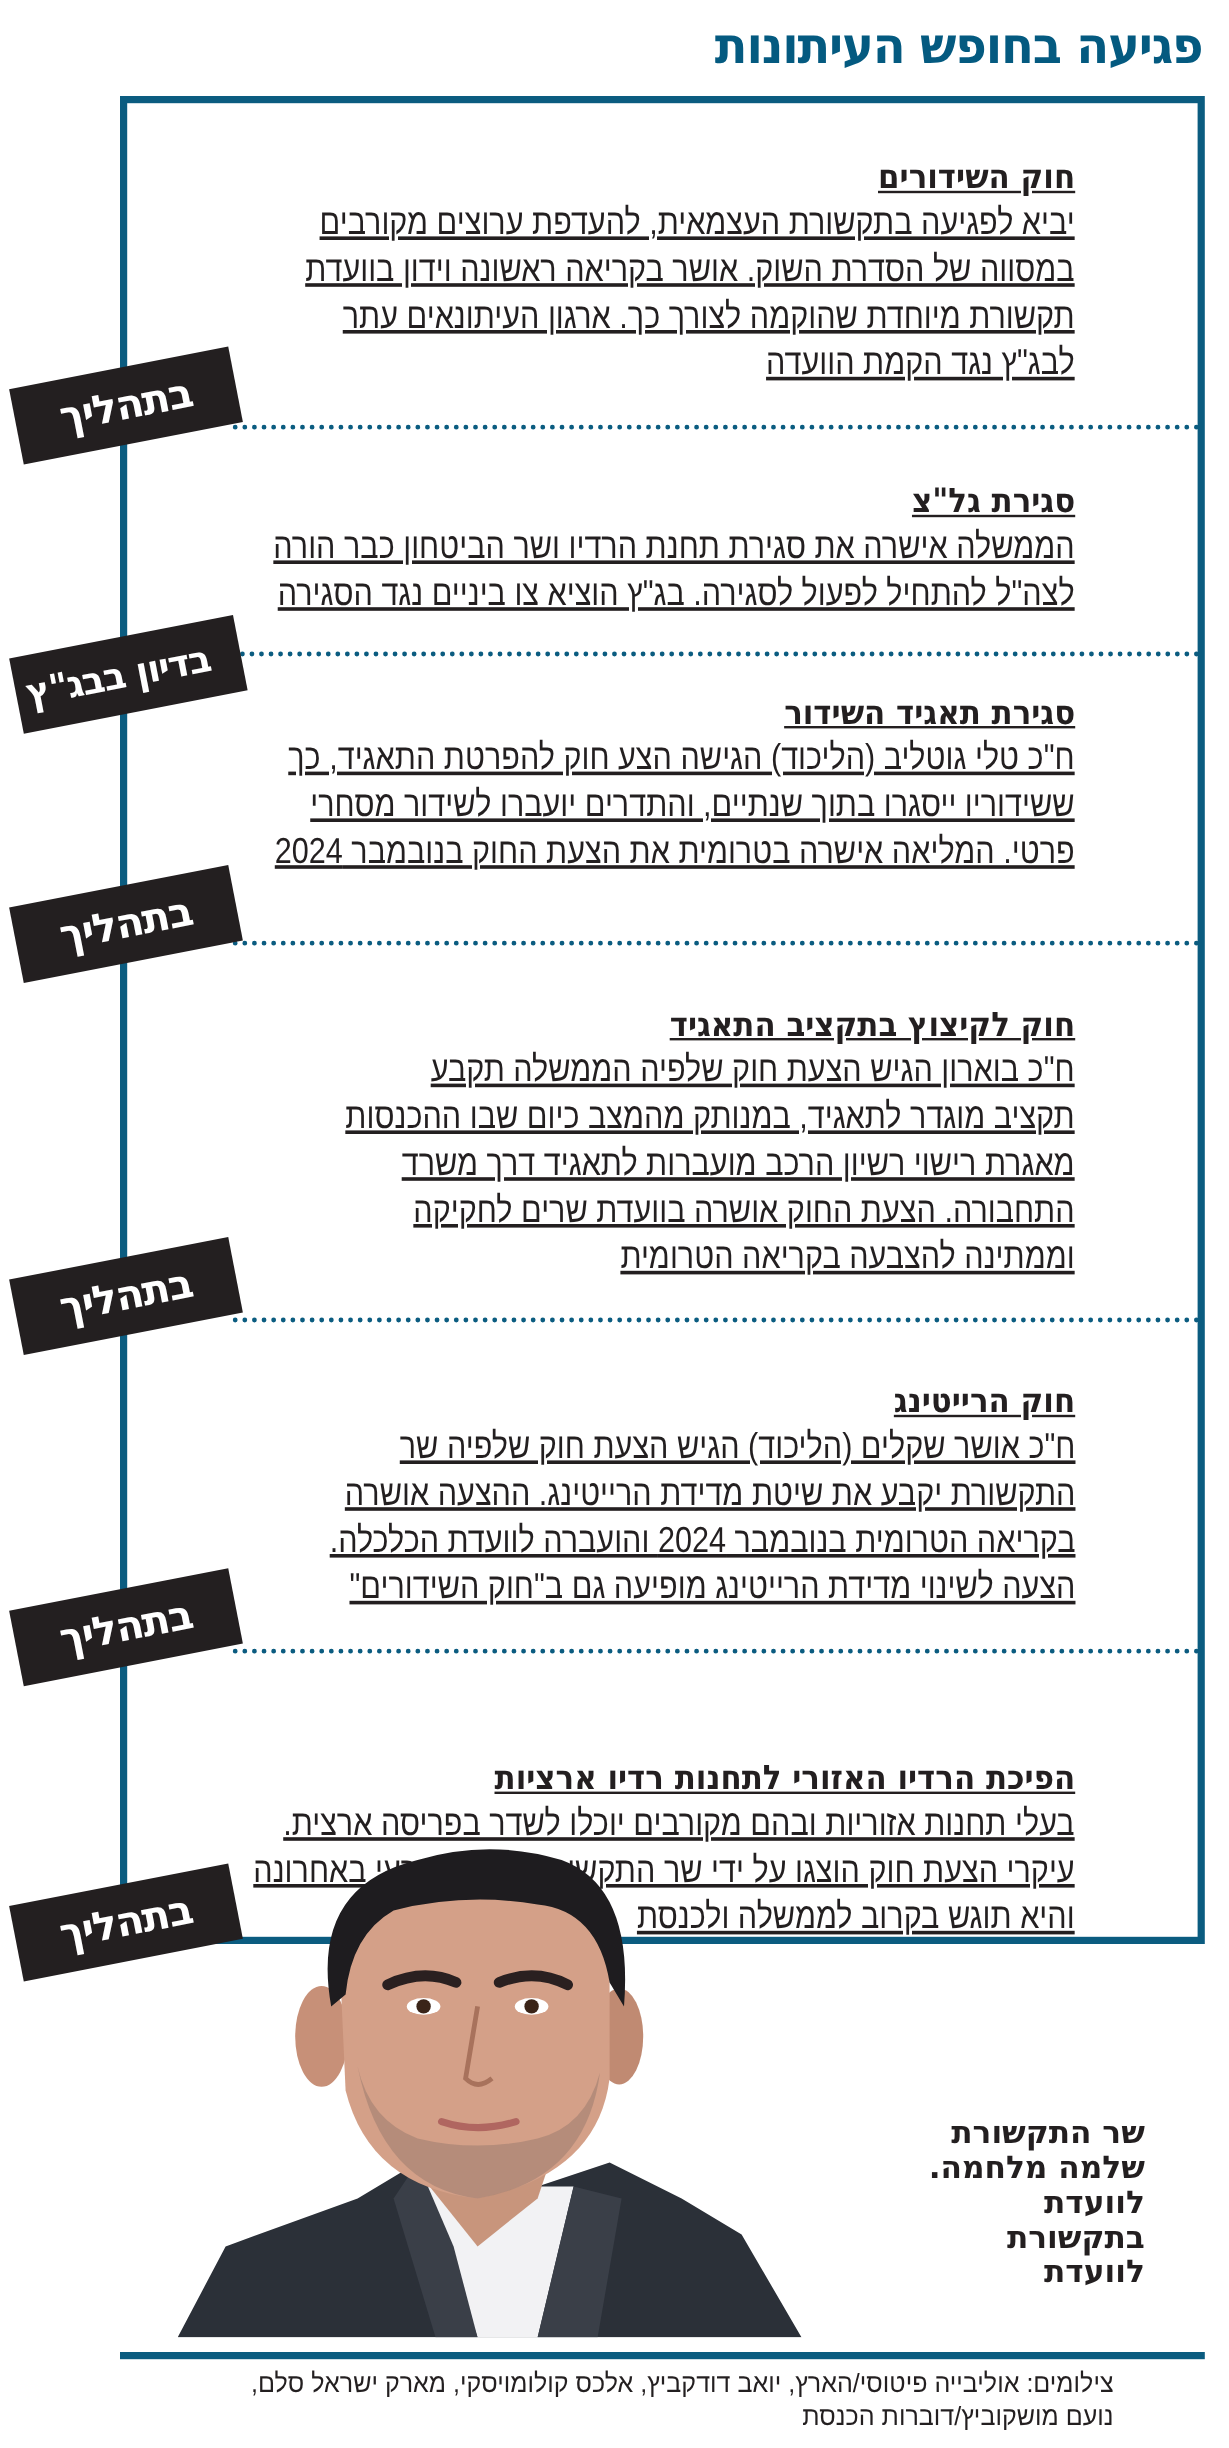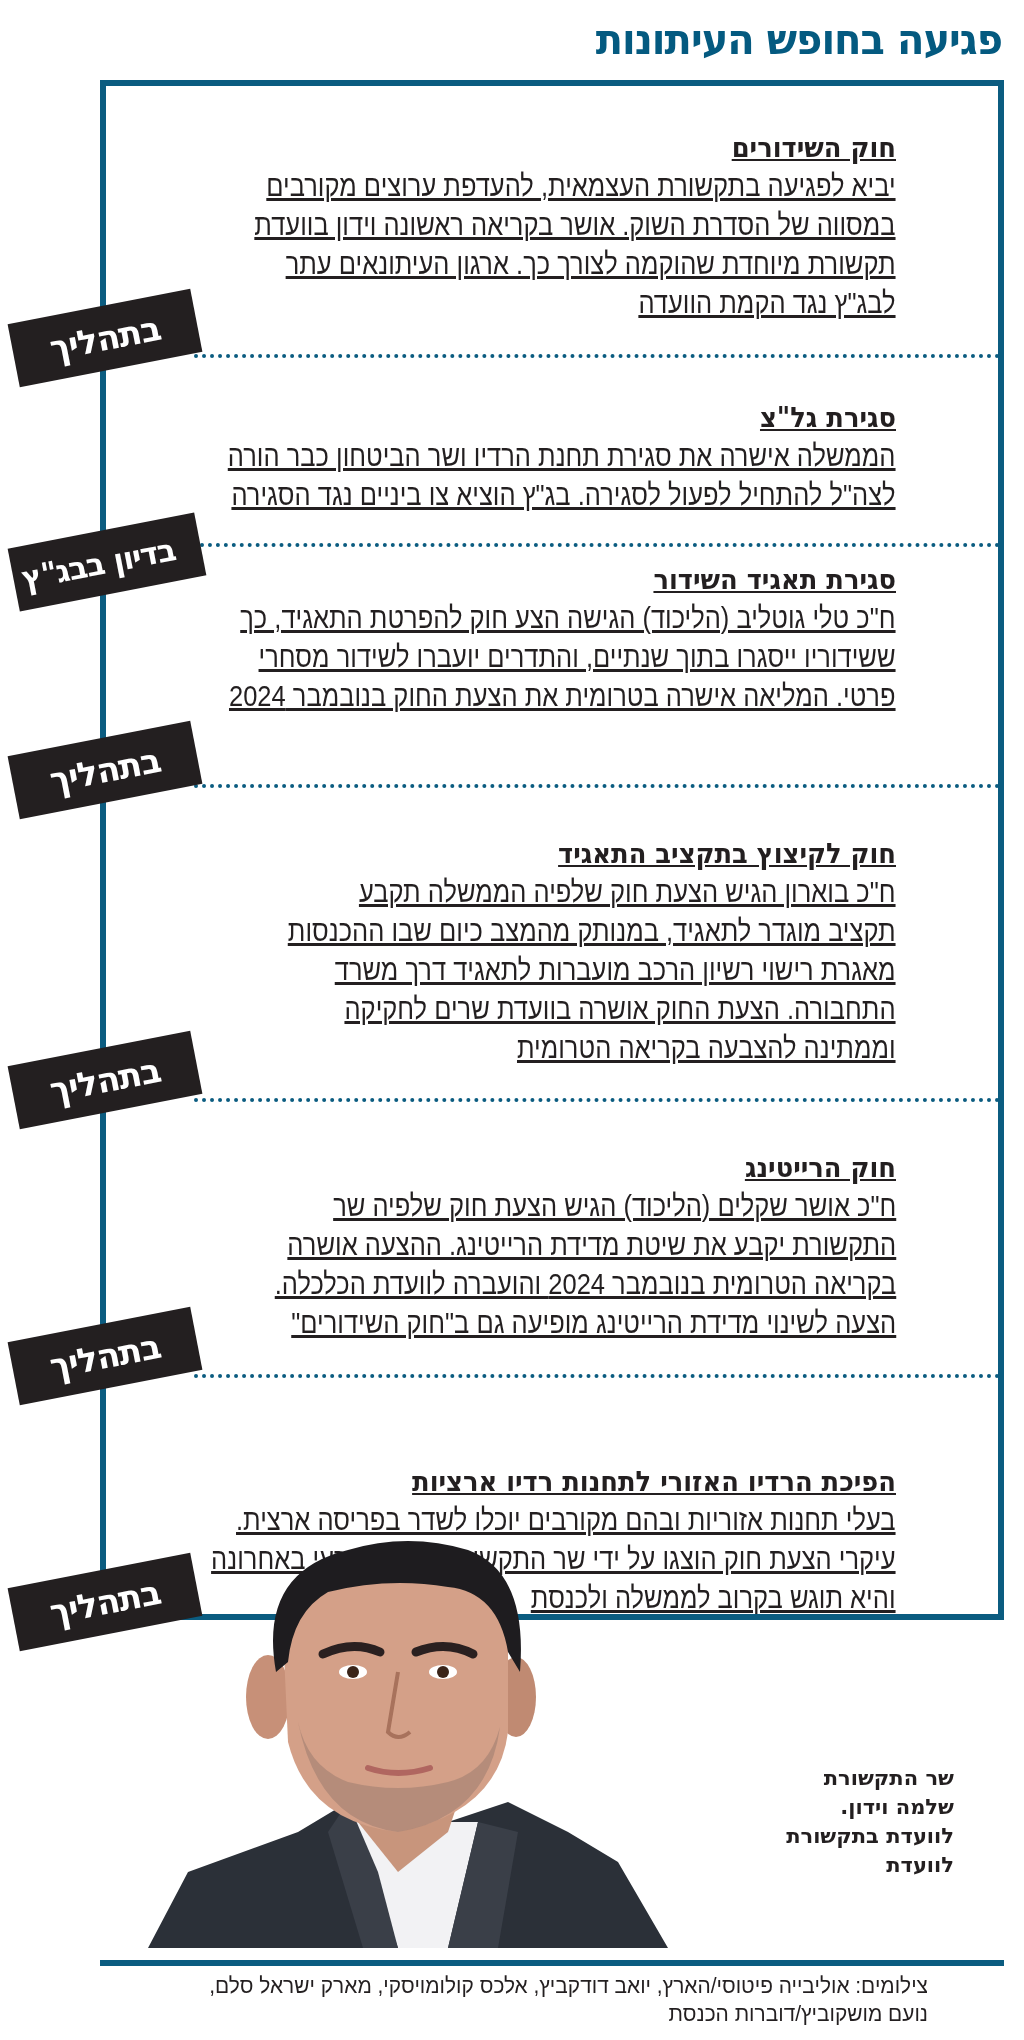--- a/index.html
+++ b/index.html
@@ -52,21 +52,21 @@
   .portrait {
     position: absolute; left: 148px; top: 1532px; width: 560px; height: 416px;
     overflow: hidden;
   }
   .portrait svg { width: 100%; height: 100%; display: block; }
 
   .caption {
     position: absolute; right: 70px; top: 1764px; width: 200px;
     direction: rtl; text-align: right;
     font-family: "DejaVu Sans", sans-serif; font-weight: bold;
-    font-size: 21px; line-height: 29px; color: #231f20;
+    font-size: 26px; line-height: 29px; color: #231f20;
   }
 
   .bottom-rule {
     position: absolute; left: 100px; top: 1960px; width: 904px; height: 6px; background: #0b5c80;
   }
 
   .credits {
     position: absolute; left: 98px; top: 1972px; width: 830px;
     direction: rtl; text-align: right;
     font-family: "Liberation Sans", sans-serif; font-size: 22px; line-height: 28px; color: #231f20;
@@ -91,21 +91,21 @@
 <div class="stamp" style="top:306px; width:186px;">בתהליך</div>
 
 <div class="section" style="top:400px; right:128px; left:128px;">
   <h2>סגירת גל"צ</h2>
   <p>הממשלה אישרה את סגירת תחנת הרדיו ושר הביטחון כבר הורה</p>
   <p>לצה"ל להתחיל לפעול לסגירה. בג"ץ הוציא צו ביניים נגד הסגירה</p>
 </div>
 <div class="divider" style="top:543px; left:200px; right:24px;"></div>
 <div class="stamp" style="top:530px; width:190px; font-size:31px;">בדיון בבג"ץ</div>
 
-<div class="section" style="top:562px; right:128px; left:128px;">
+<div class="section" style="top:576px; right:128px; left:128px;">
   <h2>סגירת תאגיד השידור</h2>
   <p>ח"כ טלי גוטליב (הליכוד) הגישה הצע חוק להפרטת התאגיד, כך</p>
   <p>ששידוריו ייסגרו בתוך שנתיים, והתדרים יועברו לשידור מסחרי</p>
   <p>פרטי. המליאה אישרה בטרומית את הצעת החוק בנובמבר 2024</p>
 </div>
 <div class="divider" style="top:784px; left:194px; right:24px;"></div>
 <div class="stamp" style="top:738px; width:186px;">בתהליך</div>
 
 <div class="section" style="top:836px; right:128px; left:128px;text-align:right;">
   <h2>חוק לקיצוץ בתקציב התאגיד</h2>
@@ -165,21 +165,21 @@
     <circle cx="295" cy="140" r="6" fill="#3a2418"></circle>
 
     <path d="M250 140 L240 200 Q250 210 262 200" stroke="#a8725c" stroke-width="4" fill="none"></path>
 
     <path d="M220 236 Q250 246 282 236" stroke="#b06660" stroke-width="6" fill="none" stroke-linecap="round"></path>
   </svg>
 </div>
 
 <div class="caption">
   <div>שר התקשורת</div>
-  <div>שלמה וידון.</div>
+  <div>שלמה מלחמה.</div>
   <div>לוועדת בתקשורת</div>
   <div>לוועדת</div>
 </div>
 
 <div class="bottom-rule"></div>
 
 <div class="credits">
   <div>צילומים: אוליבייה פיטוסי/הארץ, יואב דודקביץ, אלכס קולומויסקי, מארק ישראל סלם,</div>
   <div>נועם מושקוביץ/דוברות הכנסת</div>
 </div>

